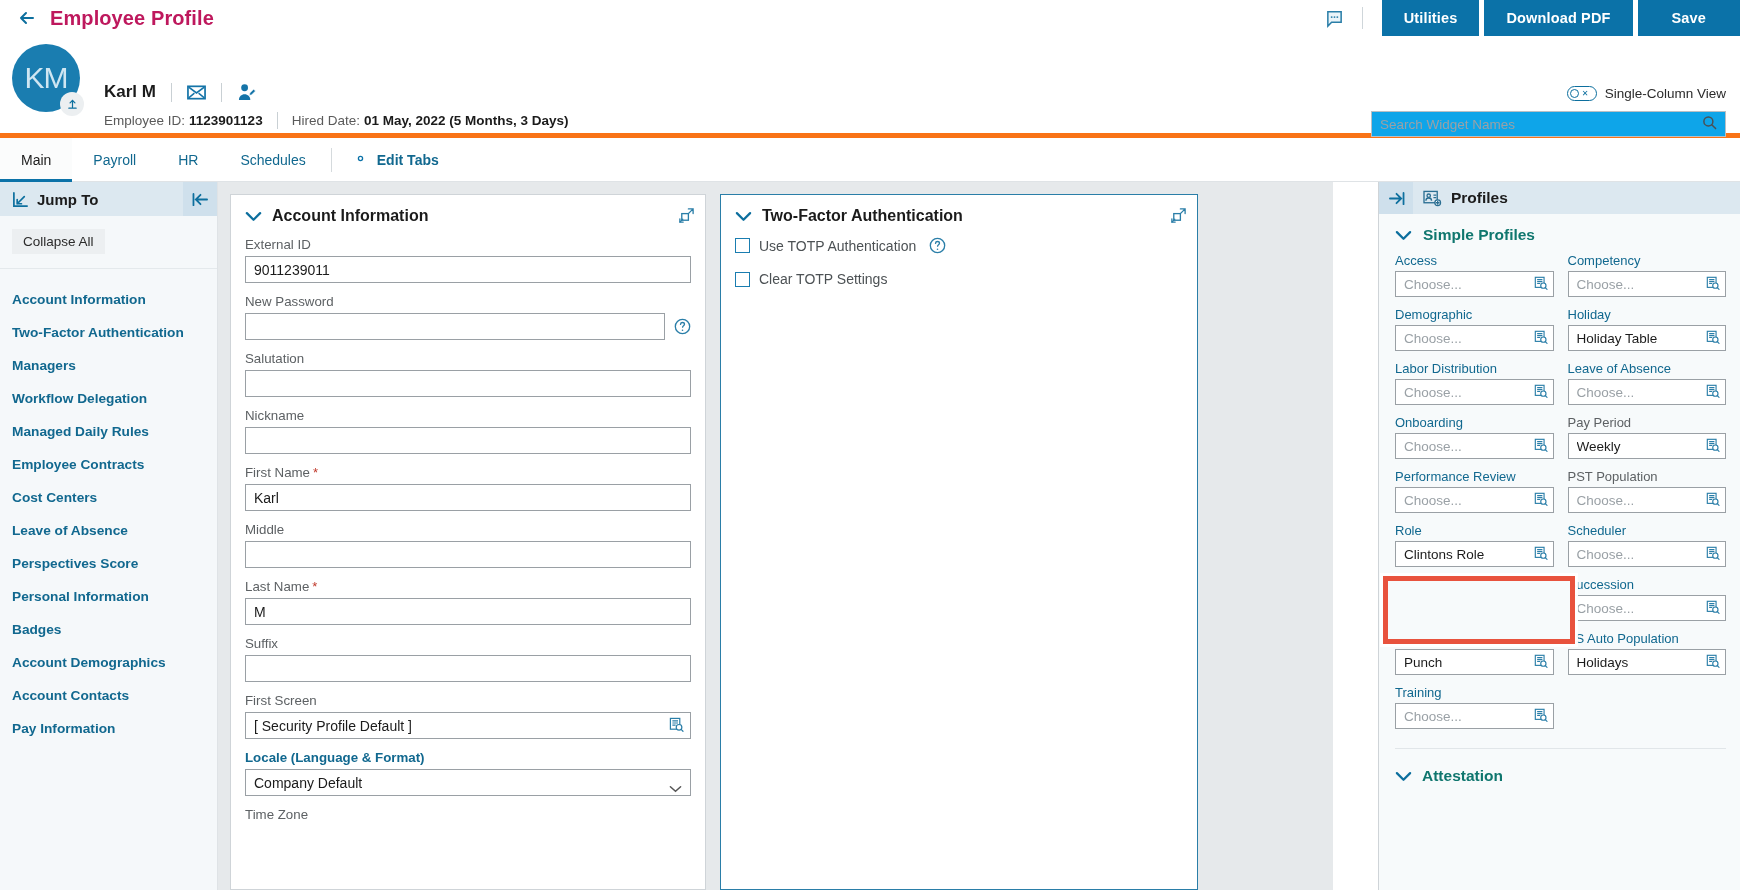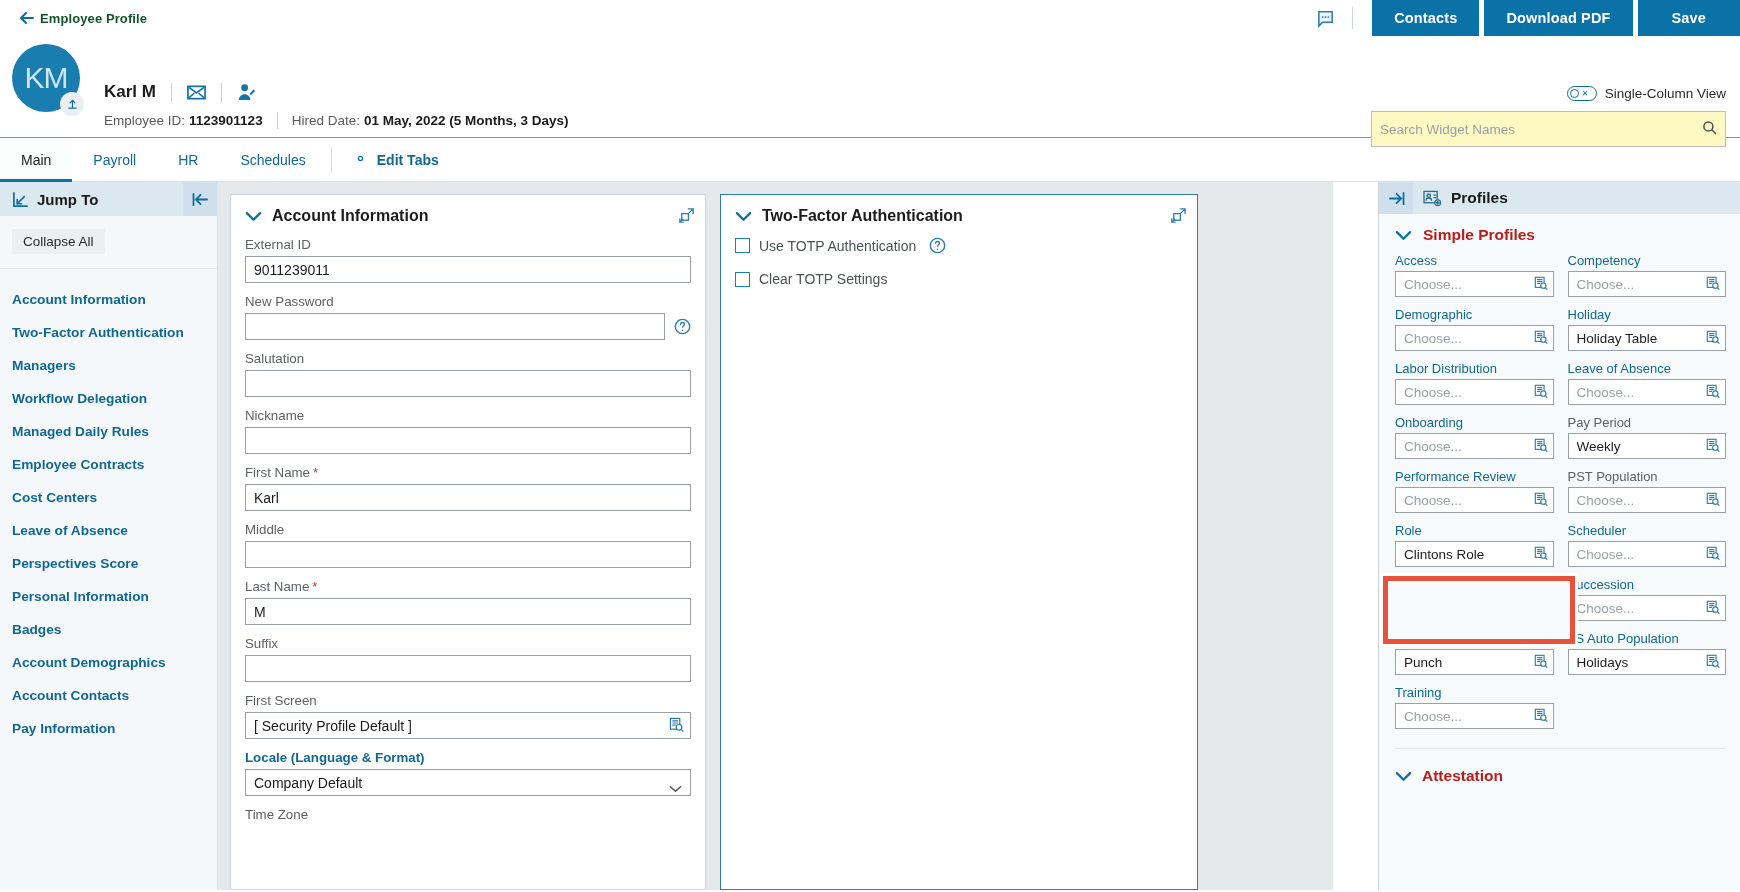--- a/index.html
+++ b/index.html
@@ -8,34 +8,34 @@
     font-family:"Liberation Sans", sans-serif;
     background:#ffffff; color:#333;
     -webkit-font-smoothing:antialiased;
   }
   .app{ position:relative; width:1740px; height:892px; }
 
   
   .topbar{ height:36px; display:flex; align-items:center; padding:0 0 0 14px; }
   .back-arrow{ width:26px; height:26px; display:flex; align-items:center; justify-content:center; color:#0d6f9e; }
   .back-arrow svg{ display:block; }
-  .app-title{ font-size:13px; font-weight:bold; color:#14532d; margin-left:0; letter-spacing:.1px; }
+  .app-title{ font-size:20px; font-weight:bold; color:#be185d; margin-left:10px; letter-spacing:.1px; }
   .topbar-right{ margin-left:auto; display:flex; align-items:center; height:36px; }
   .chat-icon{ width:34px; height:36px; display:flex; align-items:center; justify-content:center; color:#2a7ea8; }
   .divider-v{ width:1px; height:22px; background:#cfd6da; margin:0 14px 0 10px; }
   .btn-primary{
     background:#0b72a8; color:#ffffff; border:none;
     height:36px; padding:0 22px; font-size:14.5px; font-weight:bold;
     font-family:"Liberation Sans", sans-serif; cursor:pointer;
     margin-left:5px; letter-spacing:.15px;
   }
   .btn-primary:last-child{ padding:0 34px; }
 
   
-  .banner{ height:102px; position:relative; border-bottom:1px solid #f97316; }
+  .banner{ height:102px; position:relative; border-bottom:5px solid #f97316; }
   .avatar-wrap{ position:absolute; left:12px; top:8px; width:70px; height:70px; }
   .avatar{
     width:68px; height:68px; border-radius:50%; background:#1a7db0;
     color:#cfe6f2; font-size:30px; letter-spacing:-1px;
     display:flex; align-items:center; justify-content:center;
     font-family:"Liberation Sans", sans-serif;
   }
   .avatar-upload{
     position:absolute; right:-2px; bottom:-2px; width:24px; height:24px;
     border-radius:50%; background:#eceff1; display:flex; align-items:center; justify-content:center;
@@ -54,21 +54,21 @@
   .banner-right{ position:absolute; right:14px; top:50px; }
   .colview-row{ display:flex; align-items:center; justify-content:flex-end; }
   .toggle{
     width:30px; height:15px; border-radius:9px; border:1.6px solid #0d6f9e;
     display:flex; align-items:center; position:relative; background:#fff;
   }
   .toggle .knob{ width:9px; height:9px; border-radius:50%; border:1.5px solid #0d6f9e; margin-left:2px; }
   .toggle .x{ font-size:8px; color:#0d6f9e; margin-left:3px; line-height:1; }
   .colview-label{ font-size:13.5px; color:#2b2b2b; margin-left:8px; }
   .search-box{
-    margin-top:10px; width:355px; height:36px; border:1px solid #b9bfc4; background:#fef9c3;
+    margin-top:10px; width:355px; height:26px; border:1px solid #b9bfc4; background:#0ea5e9;
     display:flex; align-items:center; padding:8px 8px;
   }
   .search-box input{
     border:none; outline:none; flex:1; font-size:13.5px; color:#333;
     font-family:"Liberation Sans", sans-serif; background:transparent;
   }
   .search-box input::placeholder{ color:#9aa1a6; }
 
   
   .tabstrip{ height:44px; display:flex; align-items:stretch; border-bottom:1px solid #dfe3e6; background:#fff; }
@@ -140,21 +140,21 @@
 
   
   .profiles{ width:362px; background:#f7fafb; border-left:1px solid #cfd4d8; display:flex; flex-direction:column; position:relative;margin-left:45px; }
   .prof-head{ height:32px; background:#dce8f0; display:flex; align-items:center; padding-left:0; }
   .prof-collapse{ width:34px; height:32px; display:flex; align-items:center; justify-content:center; background:#cfe0ec; color:#0d6f9e; cursor:pointer; }
   .prof-head .pico{ color:#2a6e92; margin:0 9px 0 10px; display:flex; }
   .prof-title{ font-size:15.5px; font-weight:bold; color:#1b1b1b; }
   .prof-body{ padding:12px 14px 0 16px; flex:1; overflow:hidden; }
   .sect-head{ display:flex; align-items:center; margin-bottom:9px; }
   .sect-head .chev{ margin-right:11px; }
-  .sect-title{ font-size:15.5px; font-weight:bold; color:#b91c1c; }
+  .sect-title{ font-size:15.5px; font-weight:bold; color:#0f766e; }
   .pgrid{ display:grid; grid-template-columns:1fr 1fr; column-gap:14px; row-gap:0px; }
   .pfield{ margin-bottom:10px; }
   .pfield label{ display:block; font-size:13px; font-weight:normal; color:#11688f; margin-bottom:3px; }
   .pfield label.plain{ color:#5d6164; font-weight:normal; }
   .pfield label.hidden-lbl{ visibility:hidden; }
   .pinp{
     width:100%; height:26px; border:1px solid #9aa0a5; background:#fff;
     font-size:13.5px; color:#1b1b1b; padding:0 24px 0 8px;
     font-family:"Liberation Sans", sans-serif; outline:none;
   }
@@ -190,21 +190,21 @@
     <div class="topbar-right">
       <div class="chat-icon">
         <svg width="19" height="19" viewBox="0 0 20 20" fill="none">
             <path d="M3 3h14v11H7l-4 4V3z" stroke="#2a7ea8" stroke-width="1.6" fill="#eaf4f9"></path>
             <circle cx="7" cy="8.5" r="1" fill="#2a7ea8"></circle>
             <circle cx="10" cy="8.5" r="1" fill="#2a7ea8"></circle>
             <circle cx="13" cy="8.5" r="1" fill="#2a7ea8"></circle>
           </svg>
       </div>
       <div class="divider-v"></div>
-      <button class="btn-primary">Contacts</button>
+      <button class="btn-primary">Utilities</button>
       <button class="btn-primary">Download PDF</button>
       <button class="btn-primary">Save</button>
     </div>
   </div>
 
   <div class="banner">
     <div class="avatar-wrap">
       <div class="avatar">KM</div>
       <div class="avatar-upload">
         <svg width="13" height="13" viewBox="0 0 16 16" fill="none" stroke="#0d6f9e" stroke-width="1.5" stroke-linecap="round">

